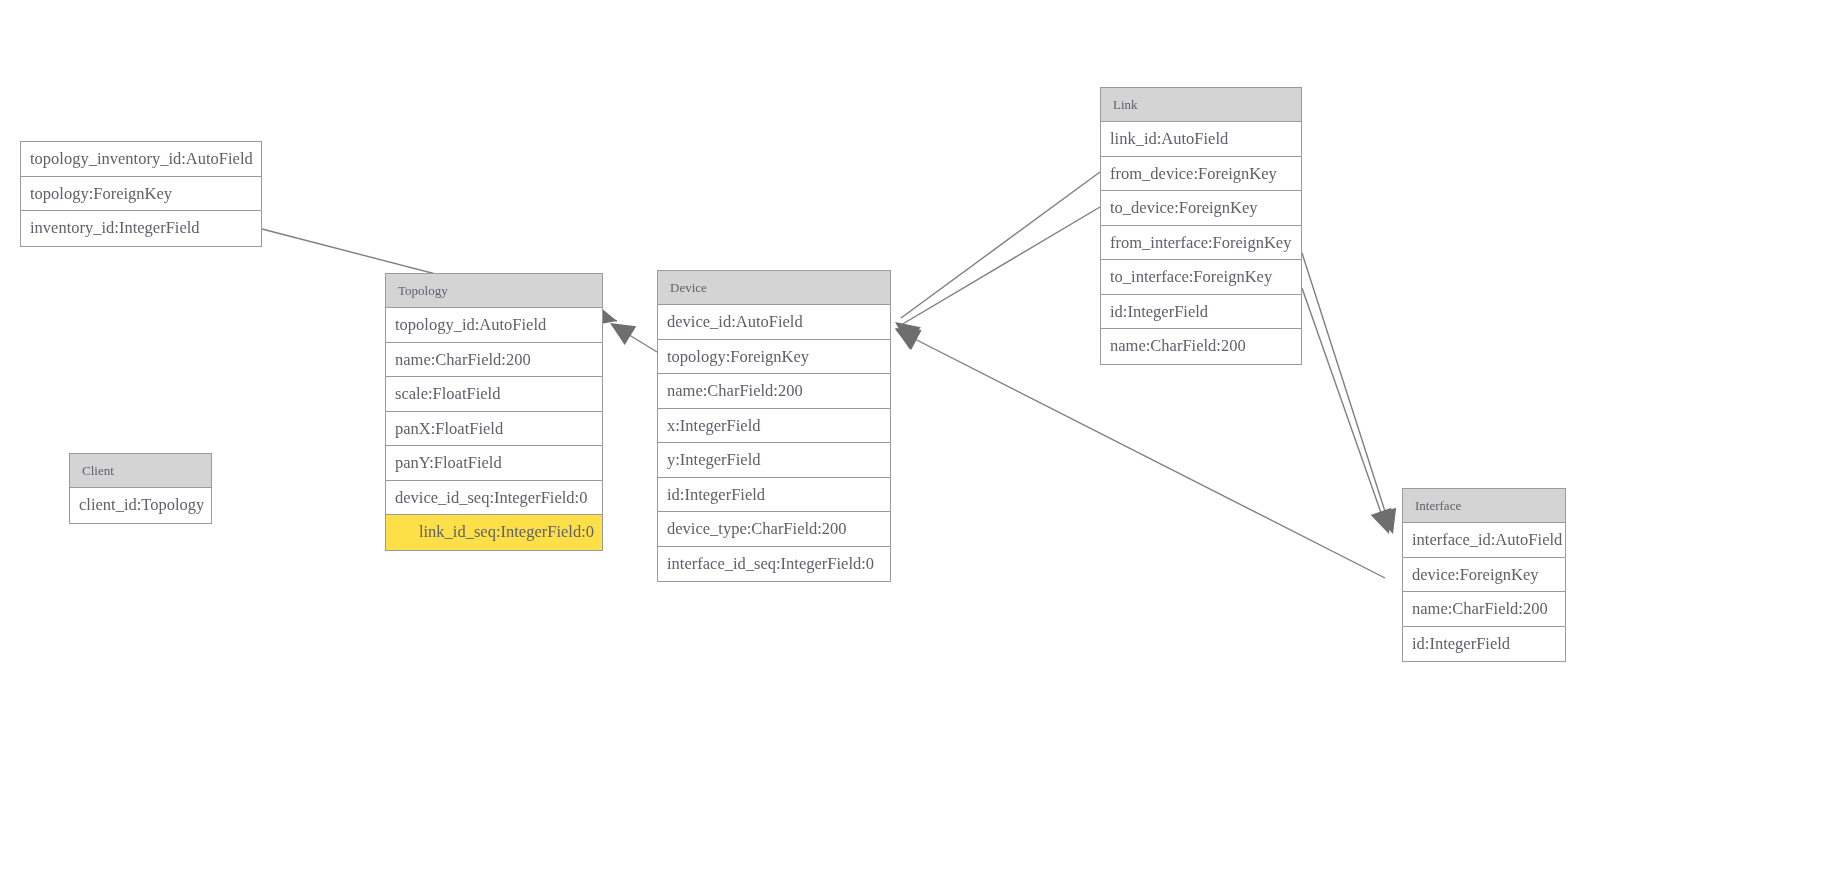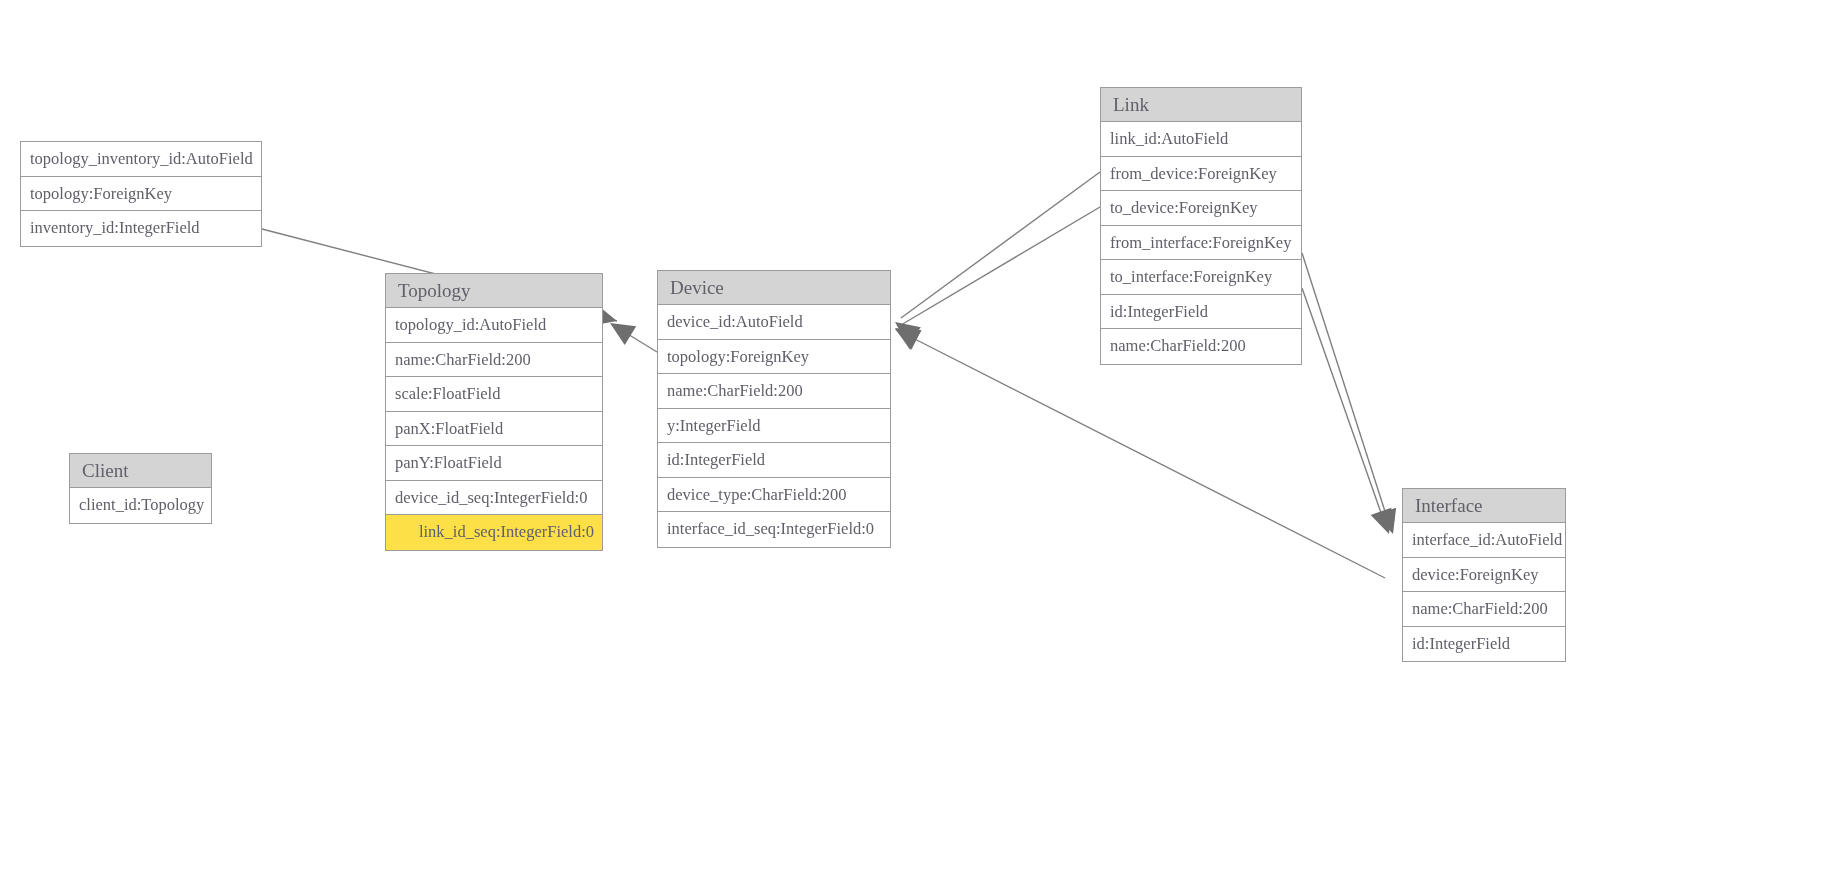--- a/index.html
+++ b/index.html
@@ -29,21 +29,21 @@
     box-sizing: border-box;
     border: 1px solid #9b9b9b;
     background: #ffffff;
     border-collapse: collapse;
   }
   .entity-header {
     box-sizing: border-box;
     background: #d4d4d4;
     border-bottom: 1px solid #9b9b9b;
     color: #60606a;
-    font-size: 19px;
+    font-size: 13px;
     line-height: 34px;
     height: 34px;
     padding: 0 0 0 12px;
     white-space: nowrap;
     overflow: hidden;
   }
   .entity-field {
     box-sizing: border-box;
     background: #ffffff;
     border-bottom: 1px solid #9b9b9b;
@@ -103,20 +103,21 @@
         <div class="entity-field" style="background: rgb(255, 255, 255); border-bottom-color: rgb(155, 155, 155); color: rgb(96, 96, 106);">panX:FloatField</div>
         <div class="entity-field" style="background: rgb(255, 255, 255); border-bottom-color: rgb(155, 155, 155); color: rgb(96, 96, 106);">panY:FloatField</div>
         <div class="entity-field" style="background: rgb(255, 255, 255); border-bottom-color: rgb(155, 155, 155); color: rgb(96, 96, 106);">device_id_seq:IntegerField:0</div>
         <div class="entity-field" style="background: #fde047; border-bottom-color: rgb(155, 155, 155); color: rgb(96, 96, 106); text-align: right;">link_id_seq:IntegerField:0</div>
       </div>
       <div class="entity" style="left: 657px; top: 270px; width: 234px; border-color: rgb(155, 155, 155);">
         <div class="entity-header" style="background: rgb(212, 212, 212); border-bottom-color: rgb(155, 155, 155); color: rgb(96, 96, 106);">Device</div>
         <div class="entity-field" style="background: rgb(255, 255, 255); border-bottom-color: rgb(155, 155, 155); color: rgb(96, 96, 106);">device_id:AutoField</div>
         <div class="entity-field" style="background: rgb(255, 255, 255); border-bottom-color: rgb(155, 155, 155); color: rgb(96, 96, 106);">topology:ForeignKey</div>
         <div class="entity-field" style="background: rgb(255, 255, 255); border-bottom-color: rgb(155, 155, 155); color: rgb(96, 96, 106);">name:CharField:200</div>
+        <div class="entity-field" style="background: rgb(255, 255, 255); border-bottom-color: rgb(155, 155, 155); color: rgb(96, 96, 106);">x:IntegerField</div>
         <div class="entity-field" style="background: rgb(255, 255, 255); border-bottom-color: rgb(155, 155, 155); color: rgb(96, 96, 106);">y:IntegerField</div>
         <div class="entity-field" style="background: rgb(255, 255, 255); border-bottom-color: rgb(155, 155, 155); color: rgb(96, 96, 106);">id:IntegerField</div>
         <div class="entity-field" style="background: rgb(255, 255, 255); border-bottom-color: rgb(155, 155, 155); color: rgb(96, 96, 106);">device_type:CharField:200</div>
         <div class="entity-field" style="background: rgb(255, 255, 255); border-bottom-color: rgb(155, 155, 155); color: rgb(96, 96, 106);">interface_id_seq:IntegerField:0</div>
       </div>
       <div class="entity" style="left: 1100px; top: 87px; width: 202px; border-color: rgb(155, 155, 155);">
         <div class="entity-header" style="background: rgb(212, 212, 212); border-bottom-color: rgb(155, 155, 155); color: rgb(96, 96, 106);">Link</div>
         <div class="entity-field" style="background: rgb(255, 255, 255); border-bottom-color: rgb(155, 155, 155); color: rgb(96, 96, 106);">link_id:AutoField</div>
         <div class="entity-field" style="background: rgb(255, 255, 255); border-bottom-color: rgb(155, 155, 155); color: rgb(96, 96, 106);">from_device:ForeignKey</div>
         <div class="entity-field" style="background: rgb(255, 255, 255); border-bottom-color: rgb(155, 155, 155); color: rgb(96, 96, 106);">to_device:ForeignKey</div>

